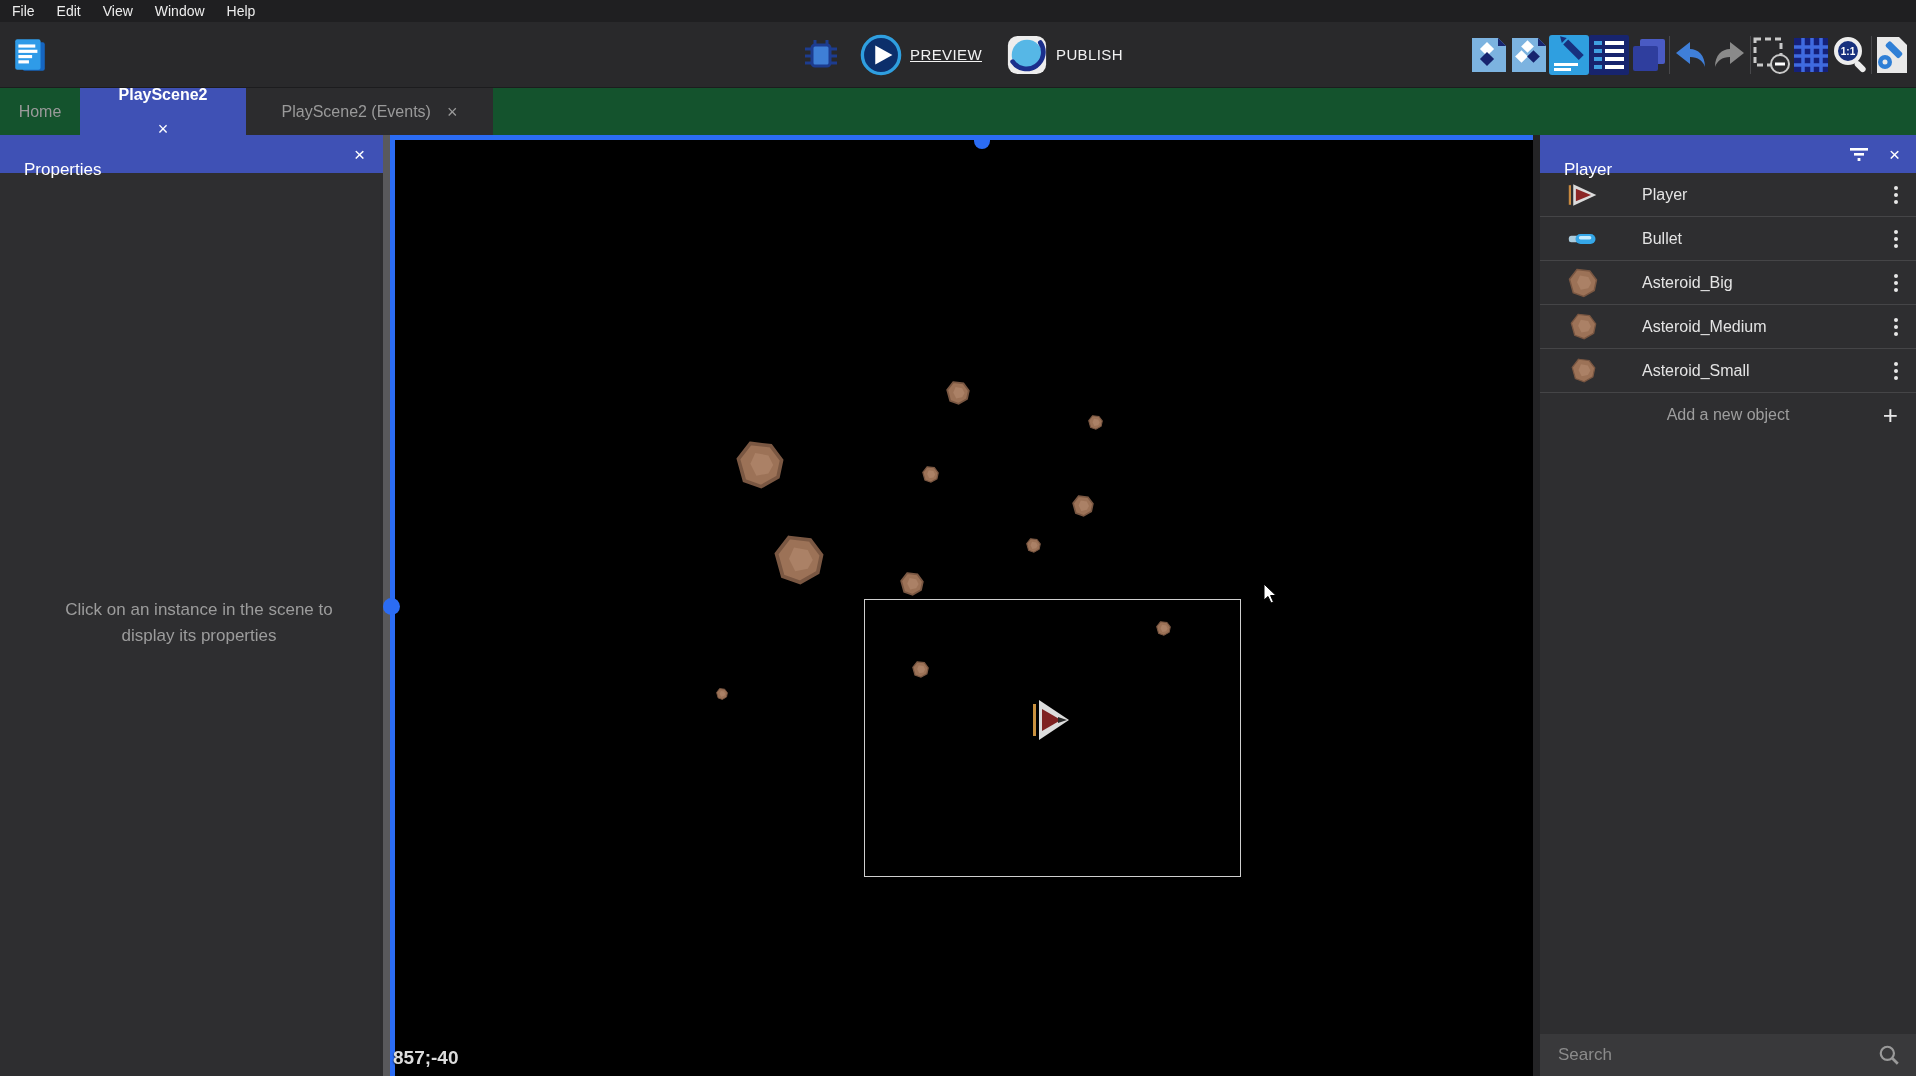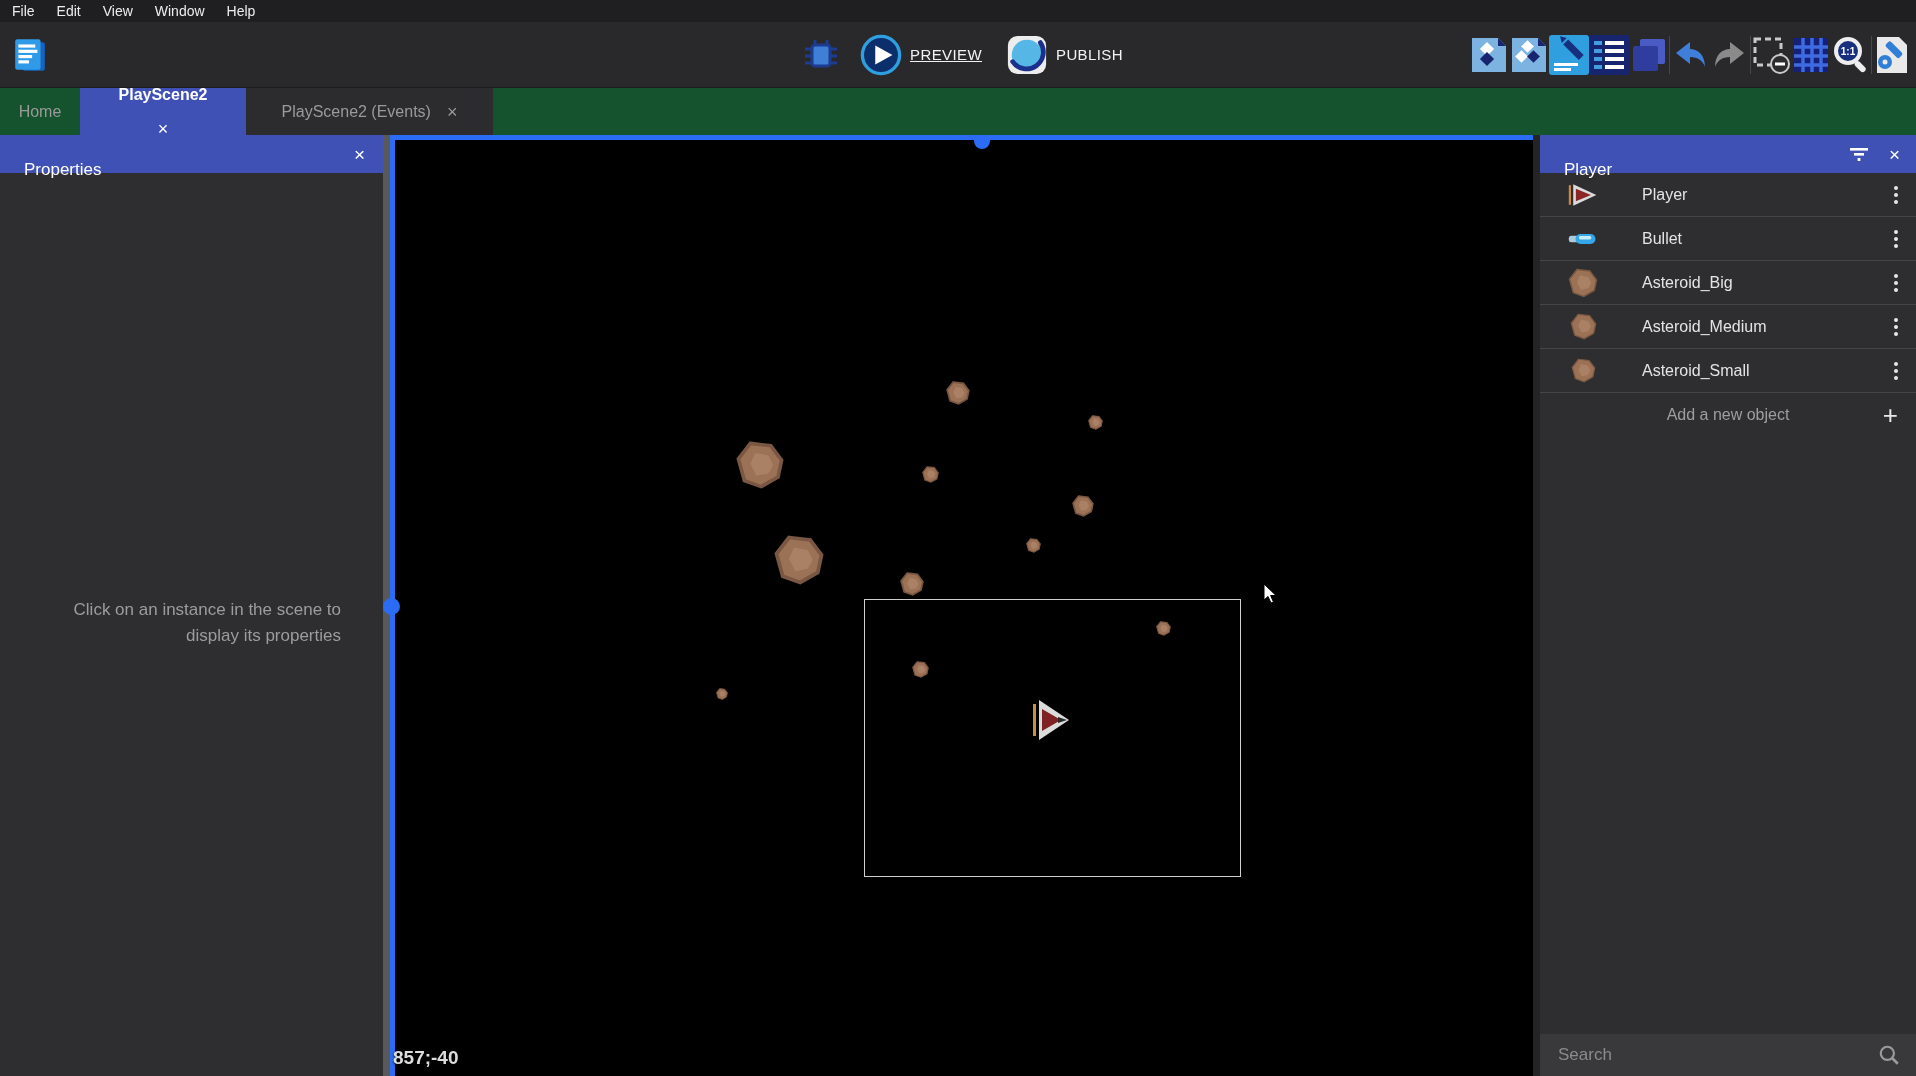--- a/index.html
+++ b/index.html
@@ -39,21 +39,21 @@
   
   .main { flex:1; display:flex; min-height:0; }
 
   
   .properties { width:383px; background:#2e2e30; position:relative; flex:0 0 auto; }
   .panel-header { height:38px; background:#3f51b5; display:flex; align-items:center; padding:0 18px 0 24px; }
   .panel-title { font-size:17px; color:#ffffff; flex:0 0 auto;margin-top:32px; }
   .panel-header .spacer { flex:1; }
   .icon-btn { background:none; border:none; color:#ffffff; cursor:pointer; display:flex; align-items:center; justify-content:center; padding:0; }
   .panel-close { font-size:19px; line-height:1; }
-  .empty-msg { position:absolute; top:462px; left:15px; right:0; padding:0 42px; text-align:right; font-size:17px; line-height:1.55; color:#9c9c9c; }
+  .empty-msg { position:absolute; top:462px; left:15px; right:0; padding:0 42px; text-align:center; font-size:17px; line-height:1.55; color:#9c9c9c; }
 
   
   .canvas { flex:1; position:relative; background:#000; overflow:hidden; }
   .resizer { position:absolute; left:0; top:0; bottom:0; width:7px; background:#59595c; cursor:col-resize; }
   .sel-top { position:absolute; left:7px; right:0; top:0; height:5px; background:#2b6cf4; }
   .sel-left { position:absolute; left:7px; top:0; bottom:0; width:5px; background:#2b6cf4; }
   .handle-top { position:absolute; left:591px; top:5px; width:16px; height:9px; border-radius:0 0 16px 16px; background:#2b6cf4; cursor:n-resize; }
   .handle-left { position:absolute; left:0px; top:463px; width:17px; height:17px; border-radius:50%; background:#2b6cf4; cursor:e-resize; }
   .game-window { position:absolute; border:1px solid #cfcfcf; }
   .player { position:absolute; width:40px; height:48px; cursor:pointer; }

